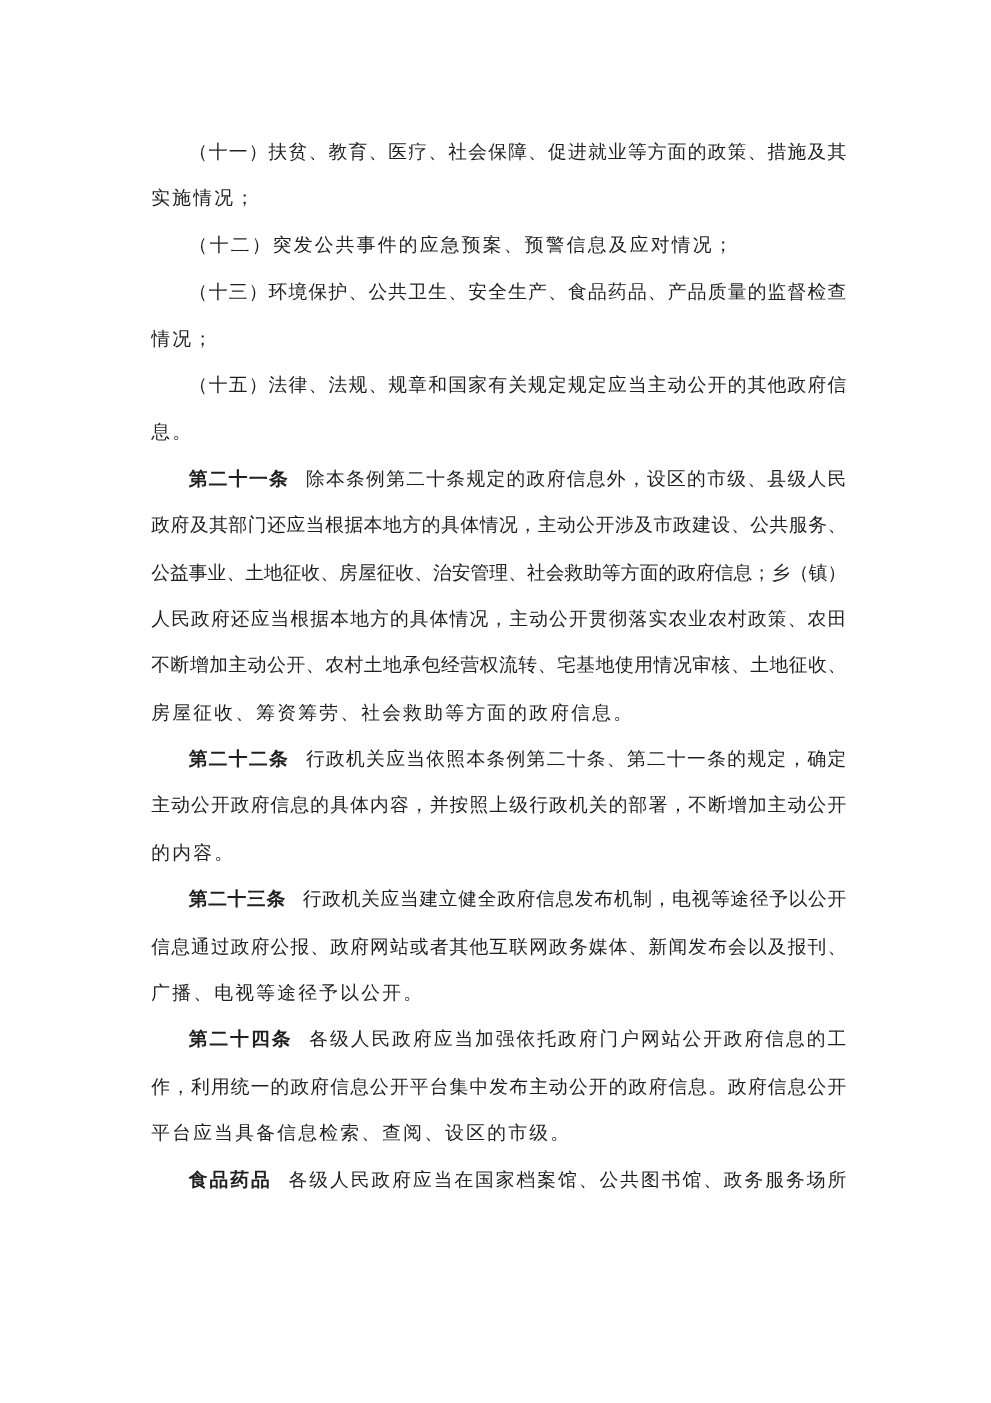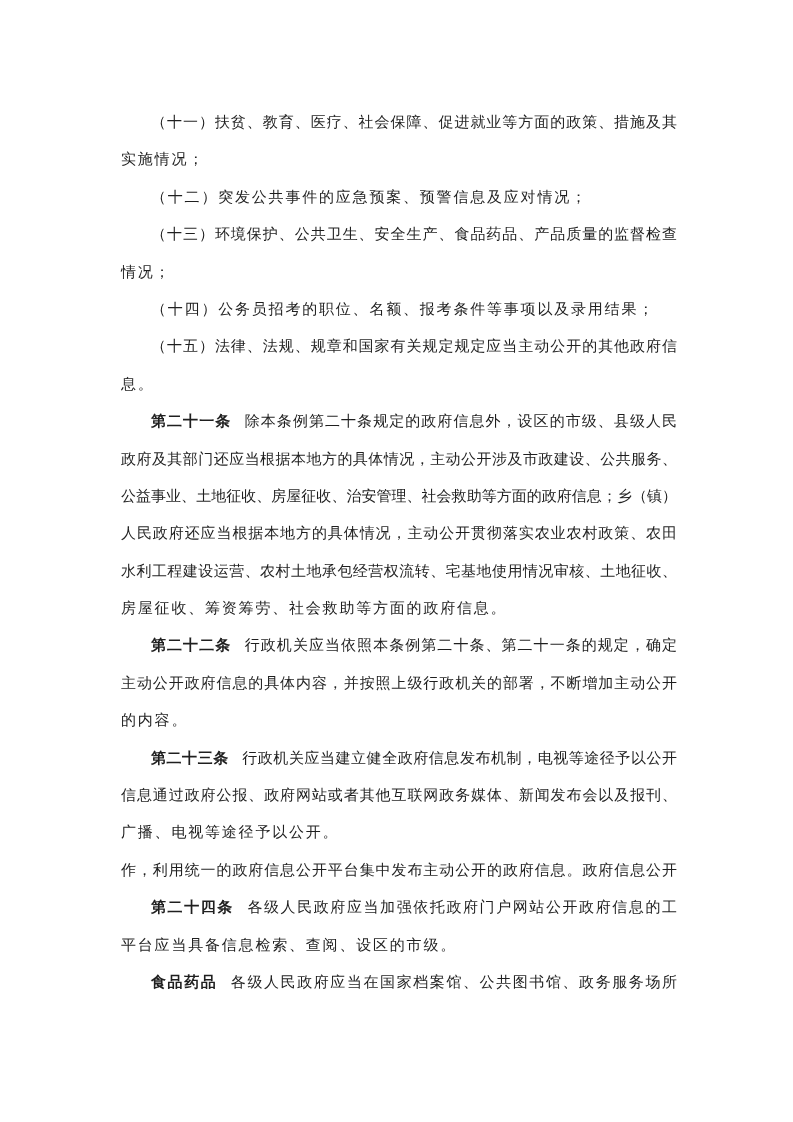--- a/index.html
+++ b/index.html
@@ -49,33 +49,32 @@
 </head>
 <body>
 
 <div class="page">
   <div class="doc-body" style="color: rgb(31, 31, 31);">
       <div class="line indent just">（十一）扶贫、教育、医疗、社会保障、促进就业等方面的政策、措施及其</div>
       <div class="line">实施情况；</div>
       <div class="line indent">（十二）突发公共事件的应急预案、预警信息及应对情况；</div>
       <div class="line indent just">（十三）环境保护、公共卫生、安全生产、食品药品、产品质量的监督检查</div>
       <div class="line">情况；</div>
-      <div class="line indent">（十四）公务员招考的职位、名额、报考条件等事项以及录用结果；</div>
       <div class="line indent just">（十五）法律、法规、规章和国家有关规定规定应当主动公开的其他政府信</div>
       <div class="line">息。</div>
       <div class="line indent just"><span class="lead">第二十一条</span><span>除本条例第二十条规定的政府信息外，设区的市级、县级人民</span></div>
       <div class="line just">政府及其部门还应当根据本地方的具体情况，主动公开涉及市政建设、公共服务、</div>
       <div class="line just">公益事业、土地征收、房屋征收、治安管理、社会救助等方面的政府信息；乡（镇）</div>
       <div class="line just">人民政府还应当根据本地方的具体情况，主动公开贯彻落实农业农村政策、农田</div>
-      <div class="line just">水利工程建设运营、农村土地承包经营权流转、宅基地使用情况审核、土地征收、</div>
+      <div class="line just">不断增加主动公开、农村土地承包经营权流转、宅基地使用情况审核、土地征收、</div>
       <div class="line">房屋征收、筹资筹劳、社会救助等方面的政府信息。</div>
       <div class="line indent just"><span class="lead">第二十二条</span><span>行政机关应当依照本条例第二十条、第二十一条的规定，确定</span></div>
       <div class="line just">主动公开政府信息的具体内容，并按照上级行政机关的部署，不断增加主动公开</div>
       <div class="line">的内容。</div>
       <div class="line indent just"><span class="lead">第二十三条</span><span>行政机关应当建立健全政府信息发布机制，电视等途径予以公开</span></div>
       <div class="line just">信息通过政府公报、政府网站或者其他互联网政务媒体、新闻发布会以及报刊、</div>
       <div class="line">广播、电视等途径予以公开。</div>
+      <div class="line indent just"><span class="lead">第二十四条</span><span>各级人民政府应当加强依托政府门户网站公开政府信息的工</span></div>
       <div class="line just">作，利用统一的政府信息公开平台集中发布主动公开的政府信息。政府信息公开</div>
-      <div class="line indent just"><span class="lead">第二十四条</span><span>各级人民政府应当加强依托政府门户网站公开政府信息的工</span></div>
       <div class="line">平台应当具备信息检索、查阅、设区的市级。</div>
       <div class="line indent just"><span class="lead">食品药品</span><span>各级人民政府应当在国家档案馆、公共图书馆、政务服务场所</span></div>
     </div>
 </div>
 
 </body></html>

